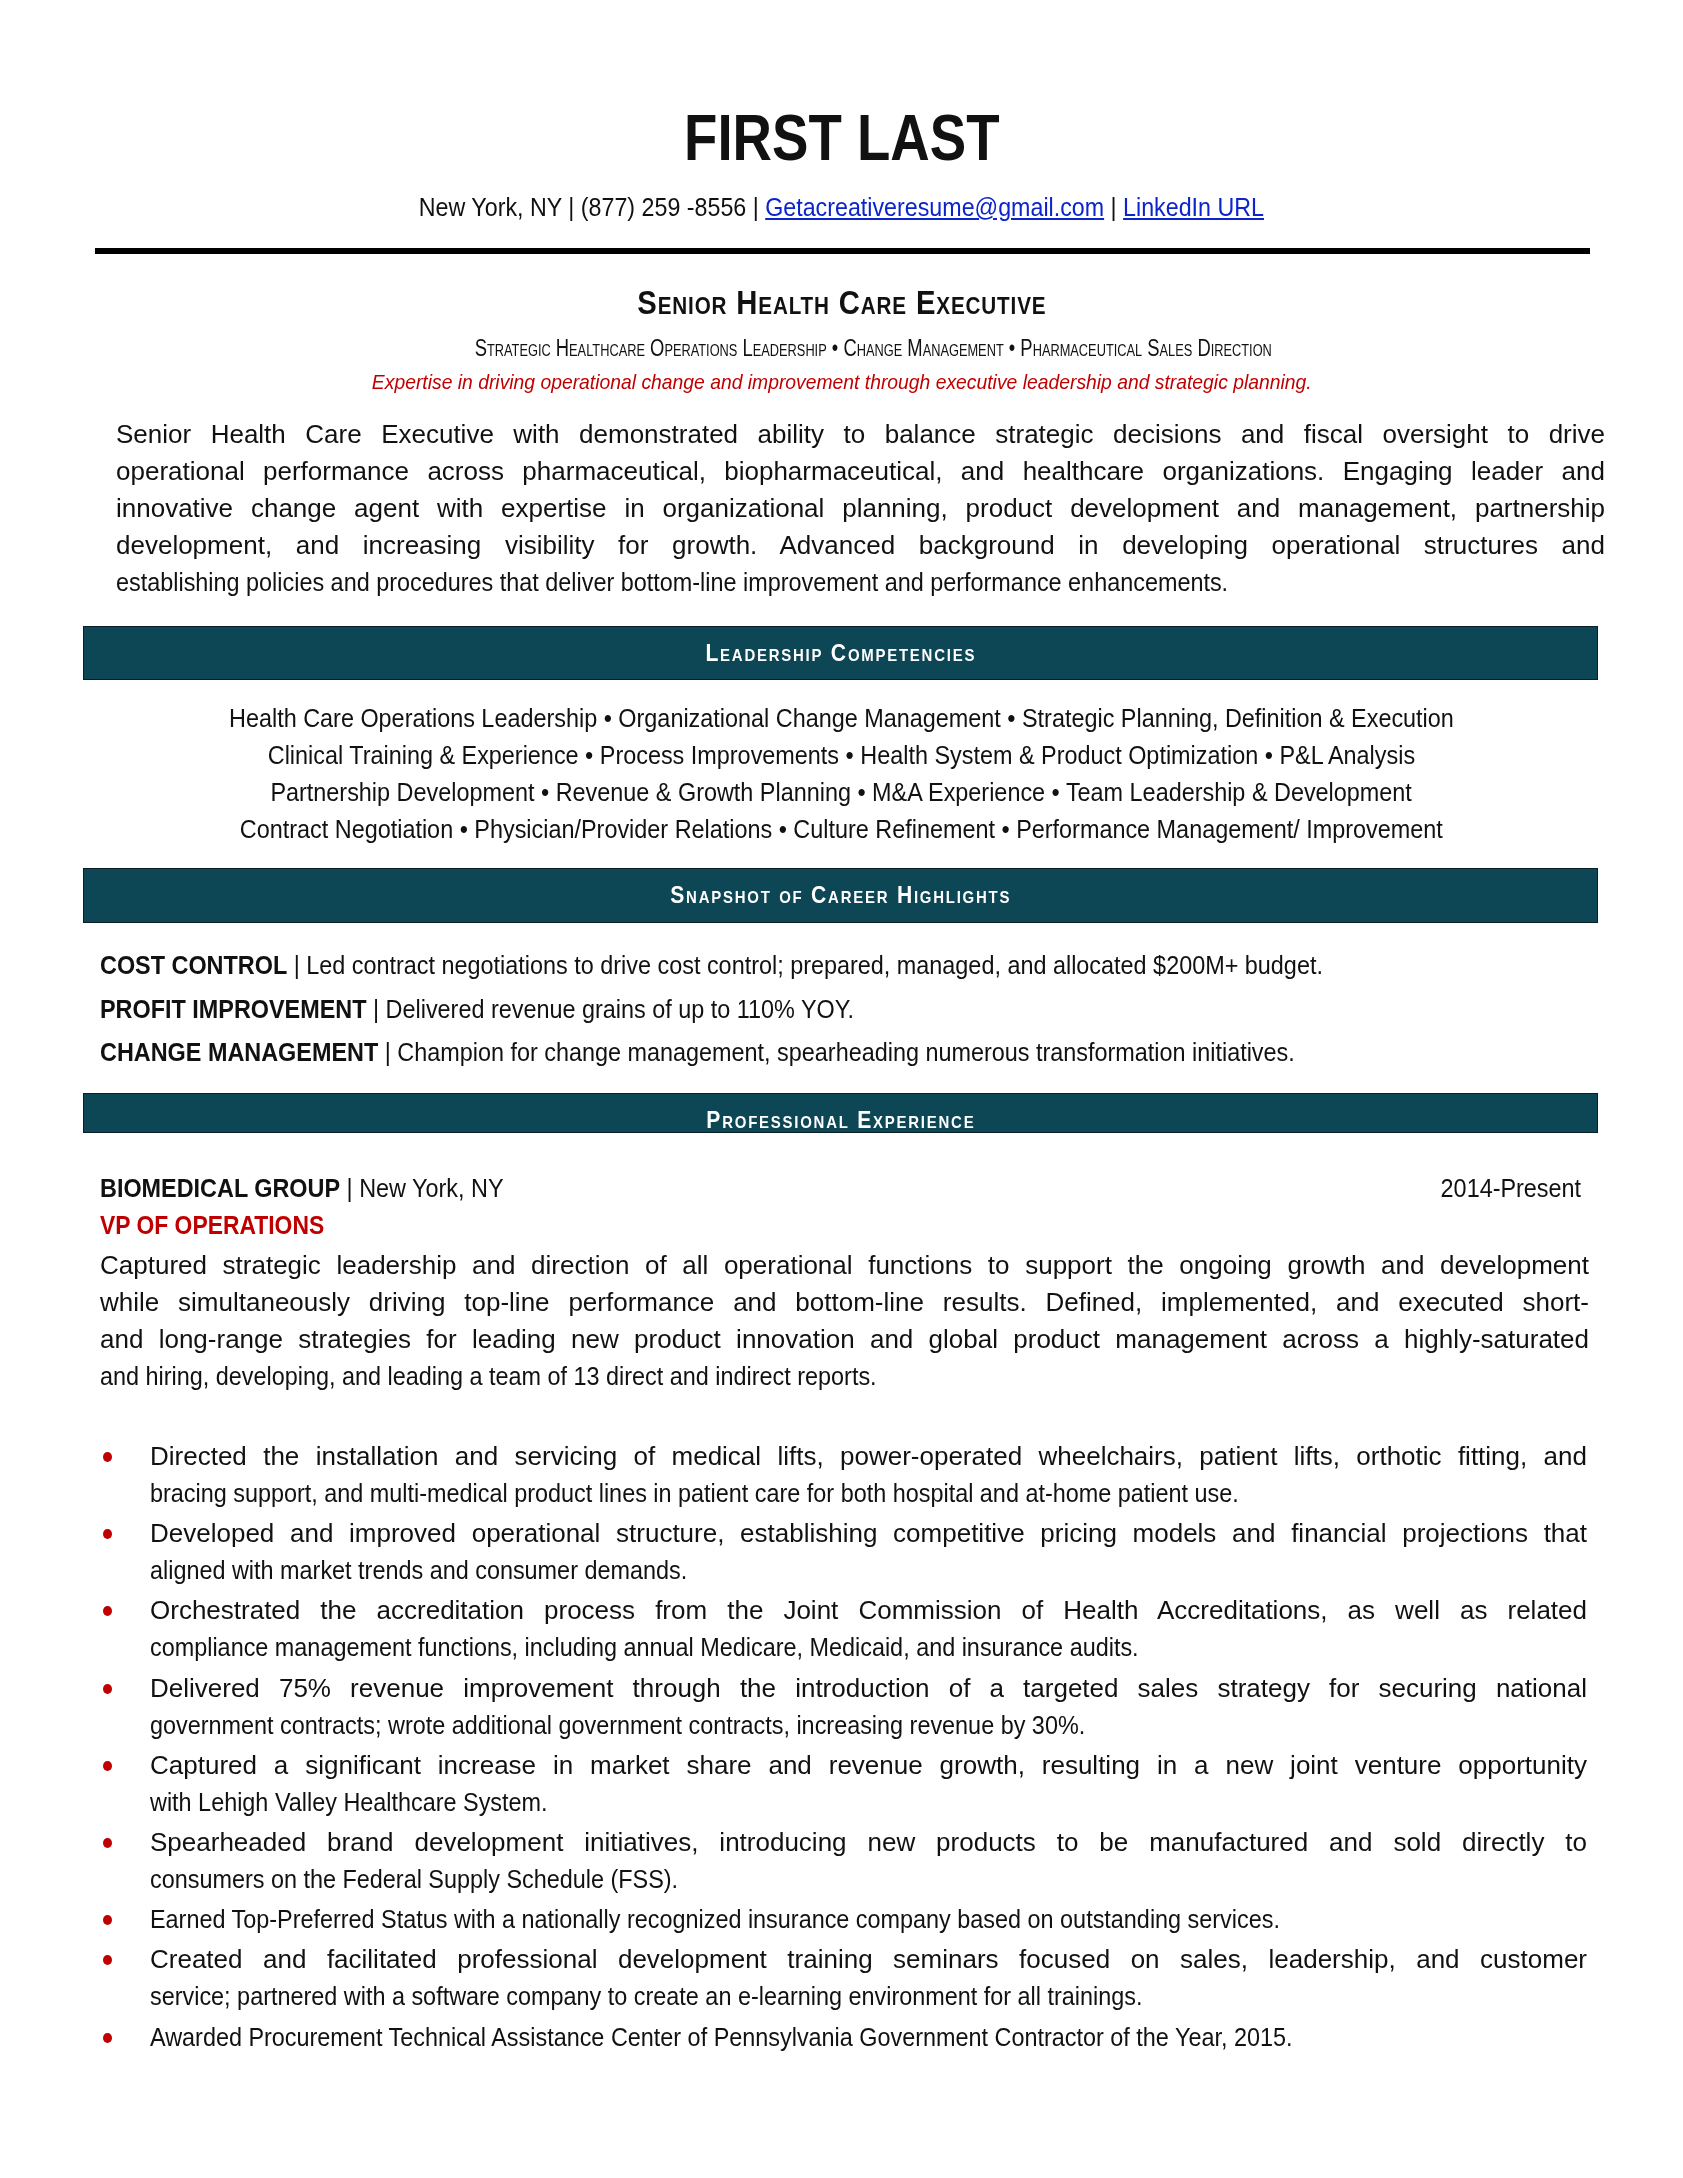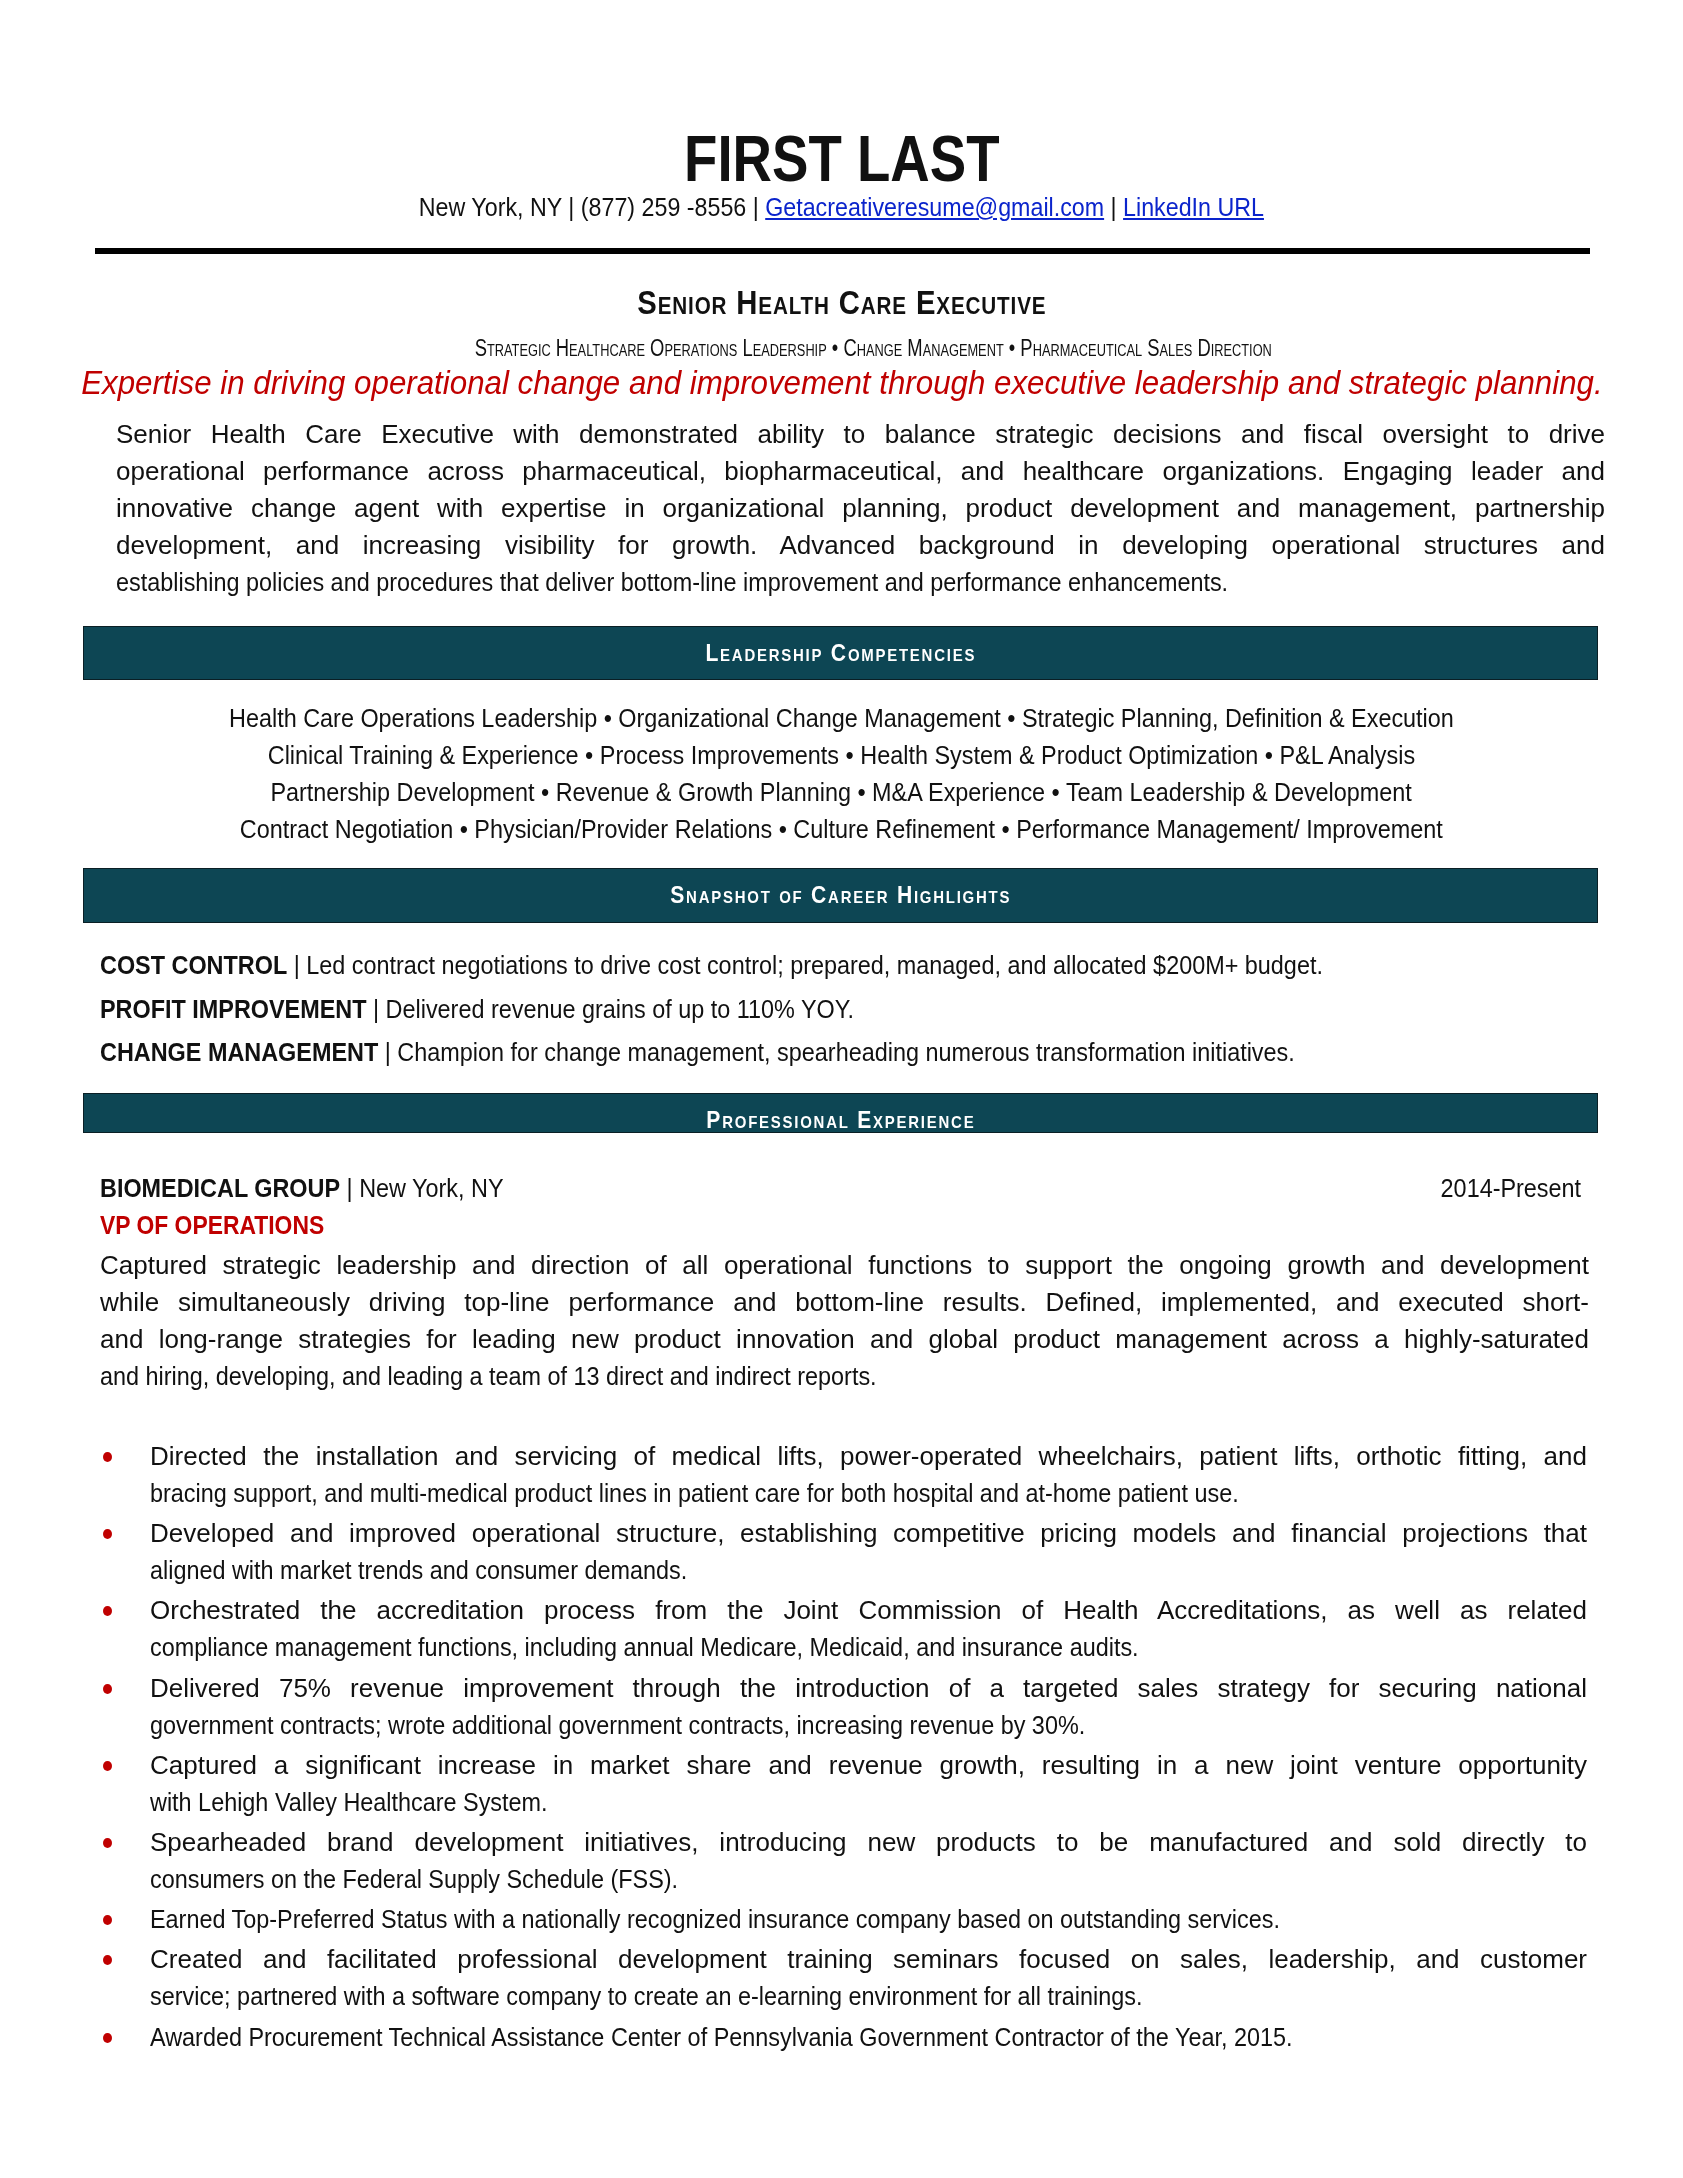--- a/index.html
+++ b/index.html
@@ -2,36 +2,36 @@
 <html><head>
 <meta charset="utf-8">
 <style>
   html, body { margin: 0; padding: 0; background: #ffffff; }
   body { width: 1683px; height: 2178px; position: relative; overflow: hidden;
          font-family: "Liberation Sans", sans-serif; color: #111111; }
   .abs { position: absolute; }
   .center { left: 0; width: 1683px; text-align: center; }
   .cond { display: inline-block; transform-origin: center center; white-space: nowrap; }
 
-  #name { top: 123px; font-weight: bold; font-size: 65px; line-height: 71px; }
+  #name { top: 102px; font-weight: bold; font-size: 65px; line-height: 71px; }
   #name .cond { transform: scaleX(0.84); }
 
   #contact { top: 191px; font-size: 25px; line-height: 32px; }
   #contact .cond { transform: scaleX(0.93); }
   #contact a { color: #0b24cc; text-decoration: underline; }
 
   #rule { top: 248px; left: 95px; width: 1495px; height: 6px; background: #000; }
 
   #title { top: 281px; font-weight: bold; font-size: 34px; line-height: 42px; font-variant: small-caps; letter-spacing: 1px; }
   #title .cond { transform: scaleX(0.86); }
 
   #subtitle { top: 333px; font-weight: normal; font-size: 23px; line-height: 30px; font-variant: small-caps; padding-left: 32px; }
   #subtitle .cond { transform: scaleX(0.80); }
 
-  #tagline { top: 366px; font-style: italic; font-size: 34px; line-height: 32px; color: #c00000; }
+  #tagline { top: 366px; font-style: italic; font-size: 21px; line-height: 32px; color: #c00000; }
   #tagline .cond { transform: scaleX(0.92); }
 
   .para { left: 100px; width: 1489px; font-size: 26px; }
   .pline { height: 37px; line-height: 37px; white-space: nowrap; overflow: visible; }
   .just { text-align: justify; text-align-last: justify; white-space: normal; }
 
   #summary { top: 416px; margin-left: 16px; }
 
   .bar { left: 83px; width: 1515px; background: #0d4654; border: 1.5px solid #0a1f25;
          box-sizing: border-box; color: #ffffff; text-align: center; font-weight: bold;

